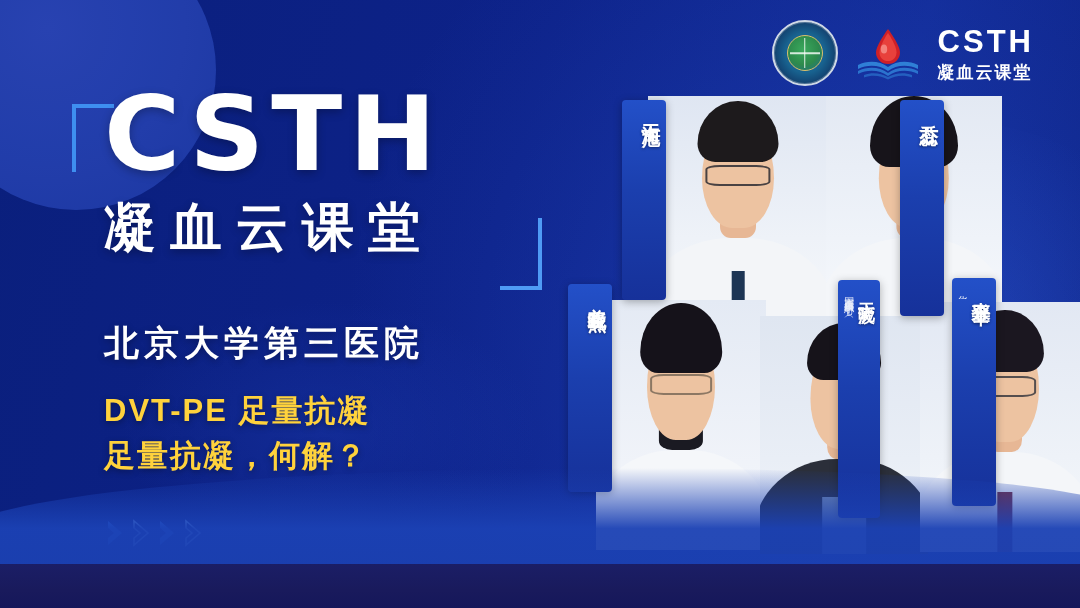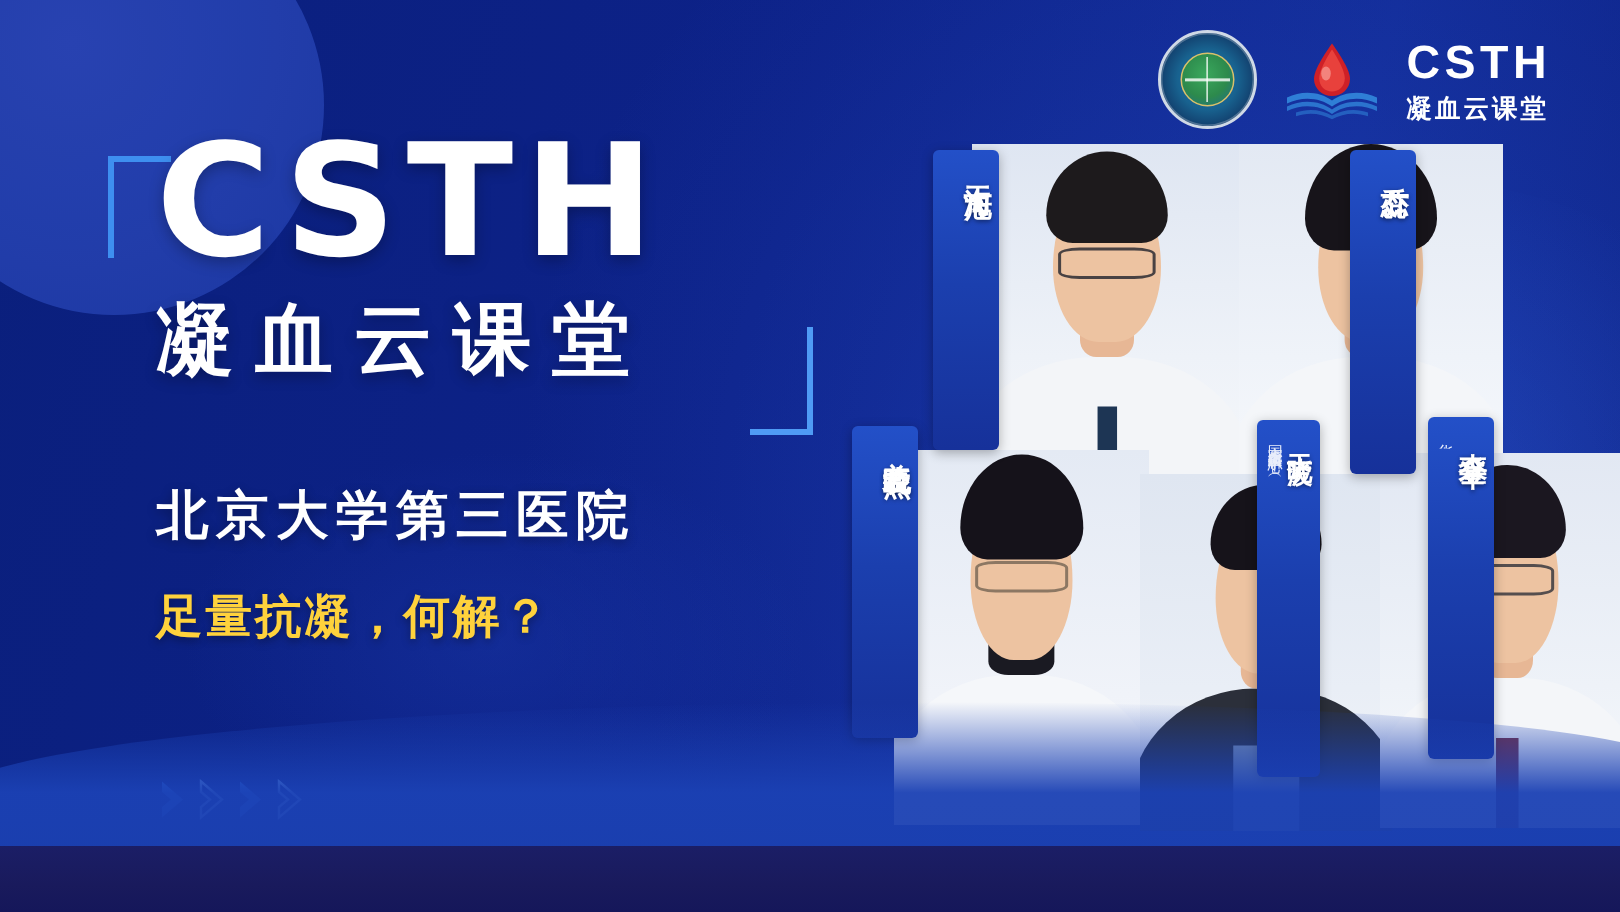--- a/index.html
+++ b/index.html
@@ -381,20 +381,21 @@
   <div class="bracket bracket-close"></div>
 
   <div class="title-block">
     <div class="title-main">CSTH</div>
     <div class="title-cn">凝血云课堂</div>
   </div>
 
   <div class="subtitle-wrap">
     <div class="subtitle-episode">北京大学第三医院</div>
     <div class="subtitle-topic">
+      <div>DVT-PE 足量抗凝</div>
       <div class="line2">足量抗凝，何解？</div>
     </div>
   </div>
 
   <div class="chevrons">
     <svg class="chev" viewBox="0 0 20 30">
       <path d="M2 3 L16 15 L2 27 L2 20 L8 15 L2 10 Z" fill="#2f6fe0"></path>
     </svg>
     <svg class="chev" viewBox="0 0 20 30">
       <path d="M2 3 L16 15 L2 27 L2 20 L8 15 L2 10 Z" fill="none" stroke="#7fb4f7" stroke-width="1.6"></path>

